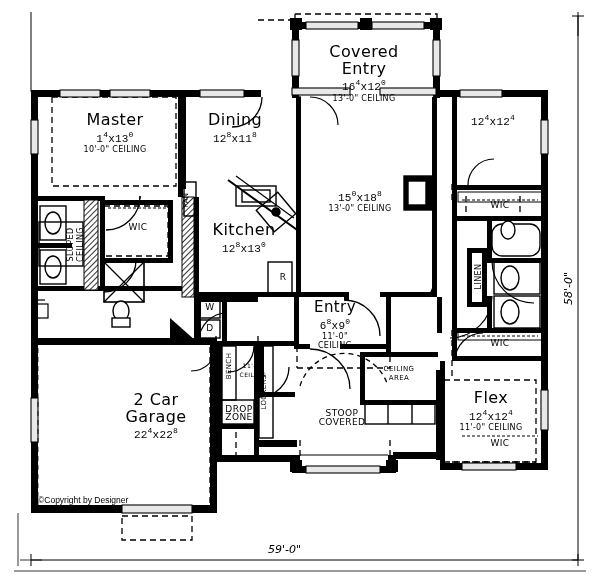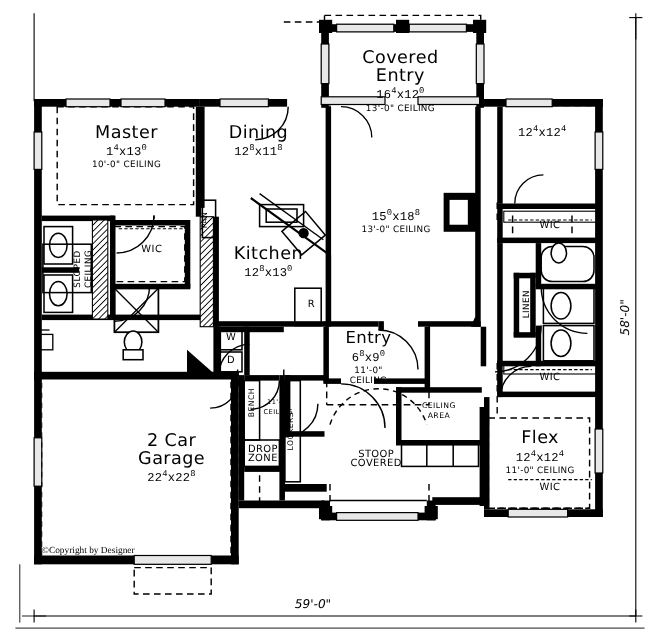--- a/index.html
+++ b/index.html
@@ -85,21 +85,21 @@
     color: #000;
     white-space: nowrap;
     pointer-events: none;
   }
   .dim-text.vertical {
     transform-origin: 50% 50%;
     transform: rotate(-90deg);
   }
   .copyright {
     position: absolute;
-    font-family: Liberation Serif, serif;
+    font-family: Liberation Sans, sans-serif;
     font-size: 8.5px;
     color: #000;
     white-space: nowrap;
     pointer-events: none;
   }
 </style>
 </head>
 <body>
 
 <div id="plan-root">

